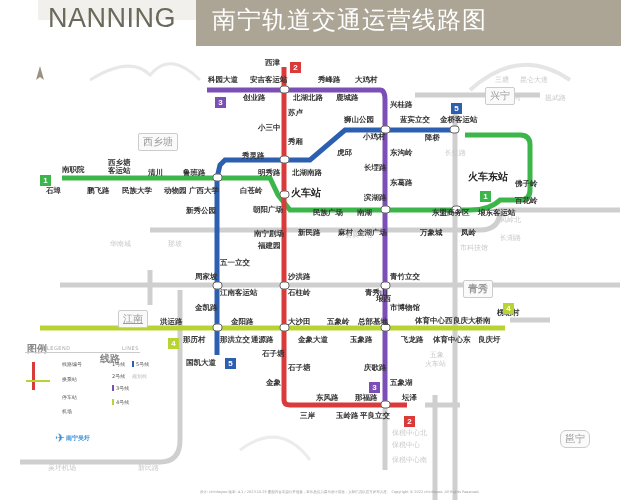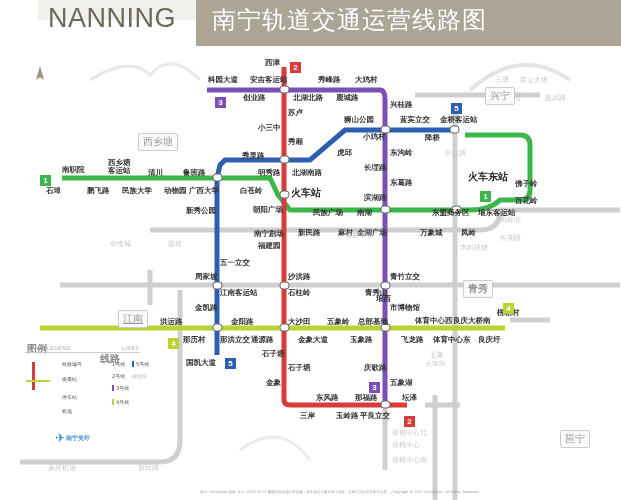--- a/index.html
+++ b/index.html
@@ -202,21 +202,21 @@
 <div class="badge" style="left:168px;top:338px;background:#b7d433;">4</div>
 <div class="badge" style="left:503px;top:303px;background:#b7d433;">4</div>
 <div class="badge" style="left:225px;top:358px;background:#2c5fb0;">5</div>
 <div class="badge" style="left:369px;top:382px;background:#7b4fb5;">3</div>
 <div class="badge" style="left:404px;top:416px;background:#d93b3b;">2</div>
 
 <div class="district" style="left:138px;top:133px;">西乡塘</div>
 <div class="district" style="left:485px;top:87px;">兴宁</div>
 <div class="district" style="left:118px;top:310px;text-decoration:underline;">江南</div>
 <div class="district" style="left:463px;top:280px;font-weight:bold;">青秀</div>
-<div class="district" style="left:560px;top:430px;">邕宁</div>
+<div class="district" style="left:560px;top:430px;border-radius:6px;">邕宁</div>
 
 <div class="legend-h" style="left:27px;top:342px;">图例</div>
 <div class="legend-s" style="left:47px;top:345px;">LEGEND</div>
 <div class="legend-h" style="left:100px;top:352px;">线路</div>
 <div class="legend-s" style="left:122px;top:345px;">LINES</div>
 <div style="position:absolute;left:25px;top:352px;width:115px;height:1px;background:#ccc;"></div>
 <div class="leg" style="left:62px;top:361px;">线路编号</div>
 <div class="leg" style="left:62px;top:376px;">换乘站</div>
 <div class="leg" style="left:62px;top:394px;">停车站</div>
 <div class="leg" style="left:62px;top:408px;">机场</div>

